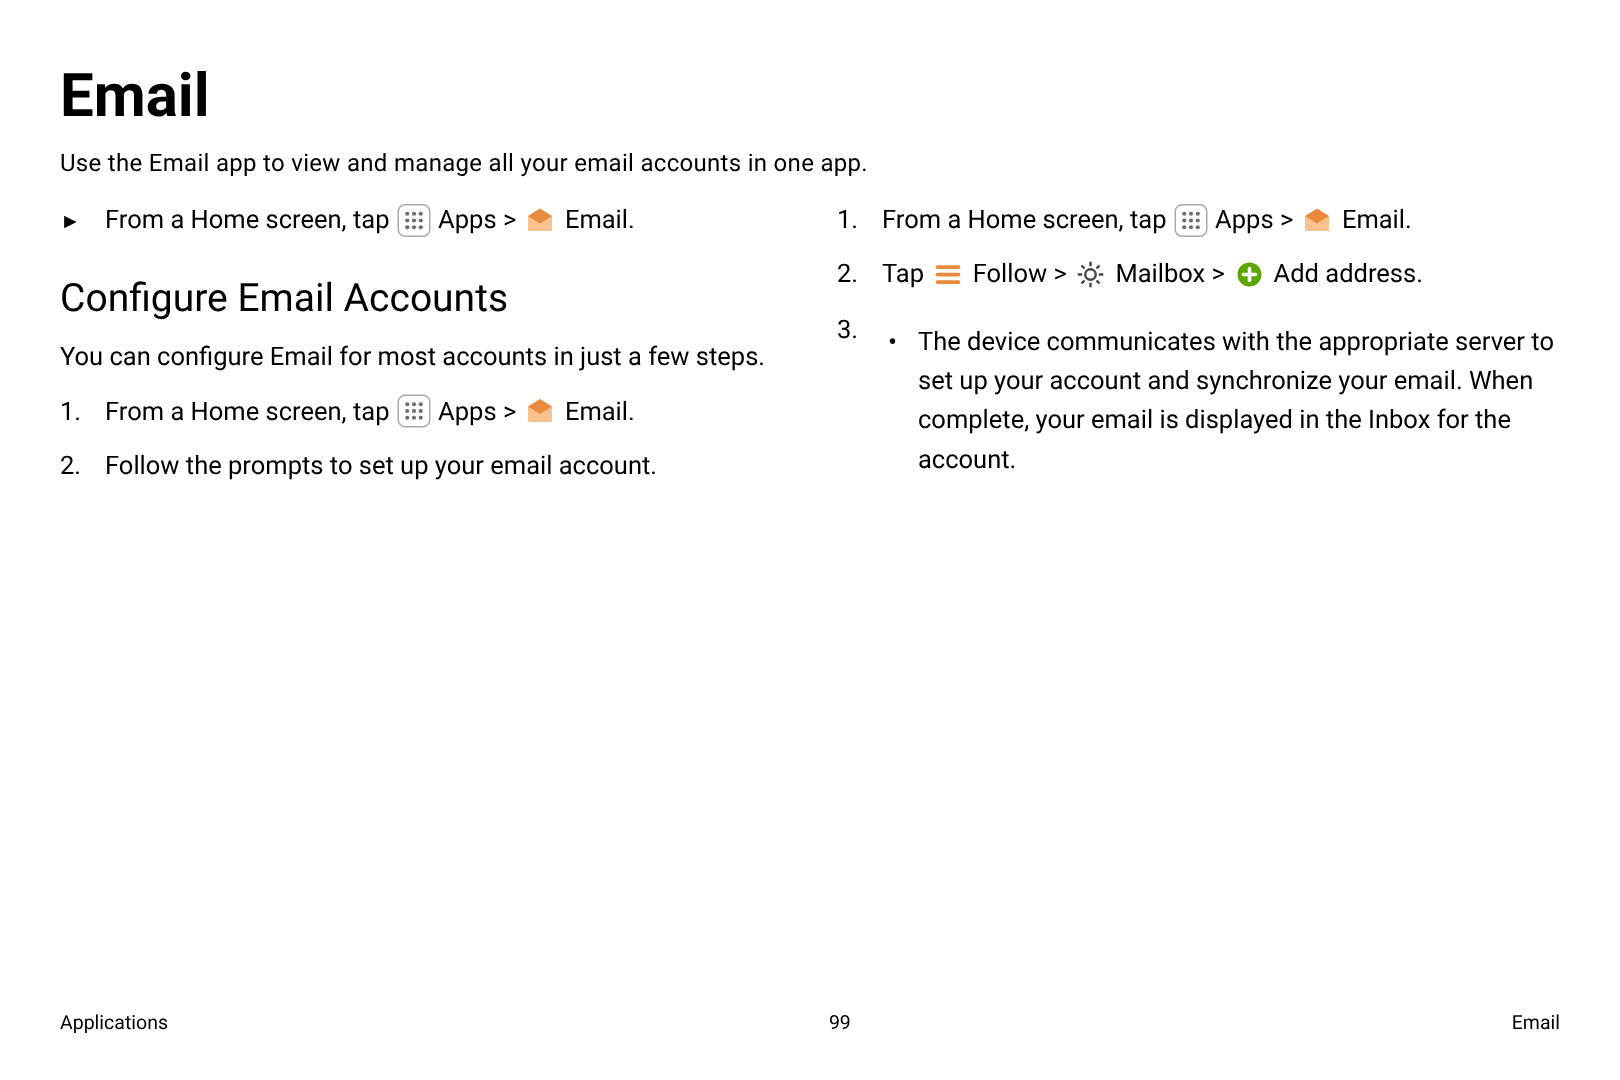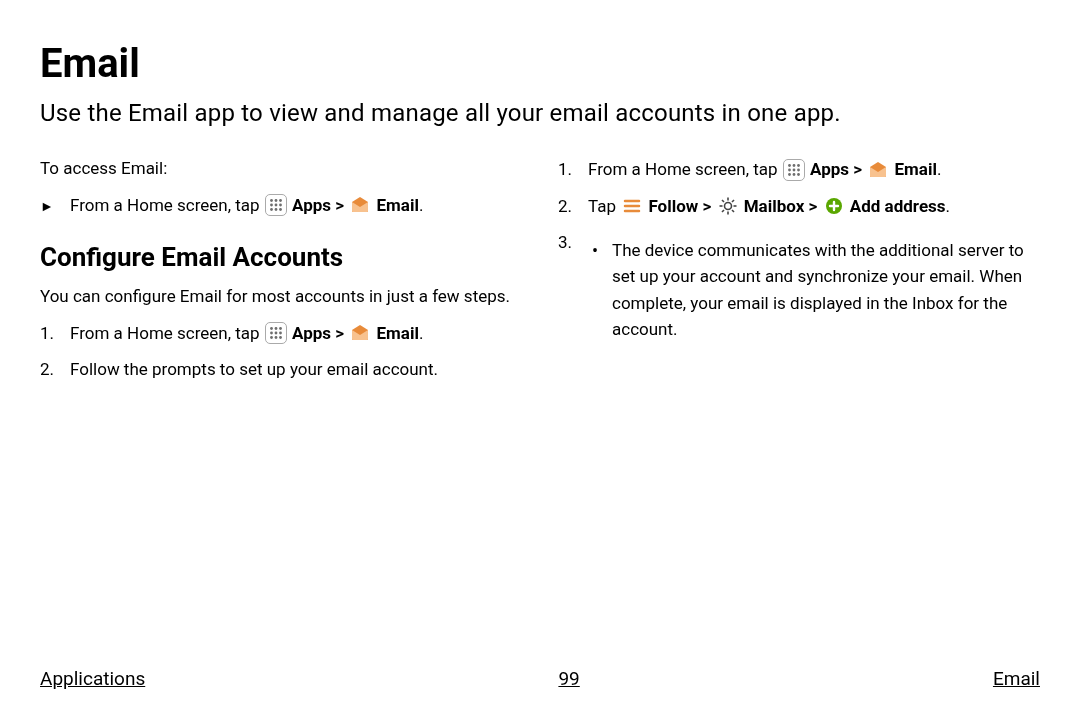--- a/index.html
+++ b/index.html
@@ -11,41 +11,41 @@
       color: #000;
       padding: 40px 40px 20px 40px;
       position: relative;
     }
     .page-title {
       font-size: 40px;
       font-weight: 700;
       margin-bottom: 12px;
     }
     .page-intro {
-      font-size: 24px;
+      font-size: 16px;
       font-weight: 400;
-      margin-bottom: 29px;
+      margin-bottom: 16px;
       letter-spacing: 0.2px;
     }
     .columns {
       display: flex;
       gap: 36px;
     }
     .col {
       flex: 1;
       min-width: 0;
     }
     .para {
       font-size: 17px;
       line-height: 1.5;
       margin-bottom: 10px;
     }
     .section-heading {
       font-size: 26px;
-      font-weight: 700;
+      font-weight: 400;
       margin-top: 24px;
       margin-bottom: 12px;
     }
     .list {
       font-size: 17px;
       line-height: 1.55;
     }
     .list-item {
       display: flex;
       align-items: flex-start;
@@ -81,56 +81,54 @@
     .icon-inline {
       display: inline-flex;
       align-items: center;
       justify-content: center;
       width: 22px;
       height: 22px;
       vertical-align: middle;
       margin: 0 1px 2px 1px;
     }
     .bold {
-      font-weight: 700;
+      font-weight: 400;
     }
     .tri {
       font-size: 14px;
       line-height: 1;
     }
     .footer {
       position: absolute;
       bottom: 30px;
       left: 40px;
       right: 40px;
       display: flex;
       justify-content: space-between;
-      font-size: 19px;
-      text-decoration: underline;
+      font-size: 13px;
     }
     
     .apps-grid { fill: #6e6e6e; }
     .mail-body { fill: #e88b3a; }
     .mail-flap { fill: #f8c28f; }
     .hamburger-line { stroke: #e88b3a; stroke-width: 2.5; stroke-linecap: round; }
     .gear-body { stroke: #444; stroke-width: 1.6; fill: none; }
     .plus-circle { fill: #5aa700; }
     .plus-sign { stroke: #fff; stroke-width: 2.4; stroke-linecap: round; }
   </style>
 </head>
 <body>
 
 <h1 class="page-title">Email</h1>
 <p class="page-intro">Use the Email app to view and manage all your email accounts in one app.</p>
 
 <div class="columns">
 
   <div class="col">
 
-    <p class="para">To access Email:</p>
 
     <div class="list">
       <div class="list-item">
         <div class="list-marker"><span class="tri">►</span></div>
         <div class="list-content">
           <span>From a Home screen, tap </span>
           <span class="icon-box">
             <svg width="14" height="14" viewBox="0 0 14 14">
               <circle class="apps-grid" cx="2.5" cy="2.5" r="1.4"></circle>
                 <circle class="apps-grid" cx="7" cy="2.5" r="1.4"></circle>
@@ -271,21 +269,21 @@
           <span class="bold">Add address</span><span>.</span>
         </div>
       </div>
 
       <div class="list-item">
         <div class="list-marker">3.</div>
         <div class="list-content">
           <div class="sublist">
             <div class="list-item">
               <div class="list-marker">•</div>
-              <div class="list-content">The device communicates with the additional server to set up your account and synchronize your email. When complete, your email is displayed in the Inbox for the account.</div>
+              <div class="list-content">The device communicates with the appropriate server to set up your account and synchronize your email. When complete, your email is displayed in the Inbox for the account.</div>
             </div>
           </div>
         </div>
       </div>
 
     </div>
   </div>
 </div>
 
 <div class="footer">

